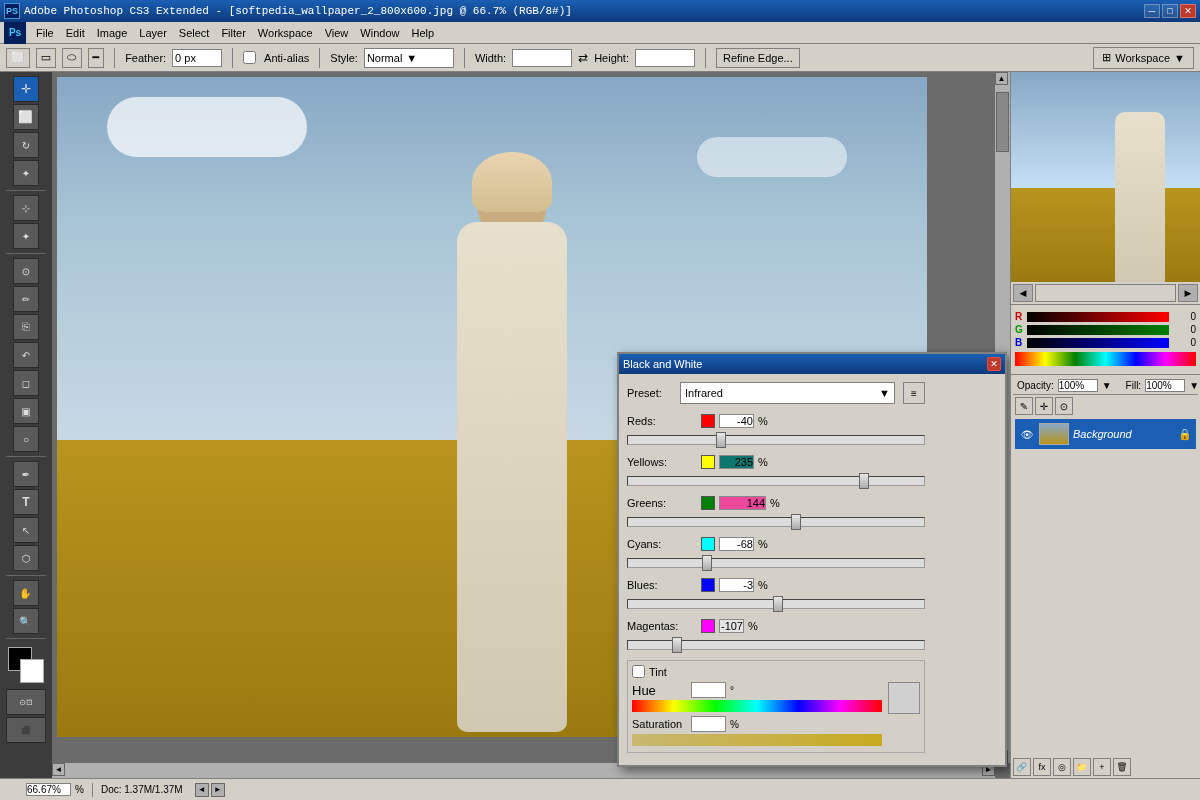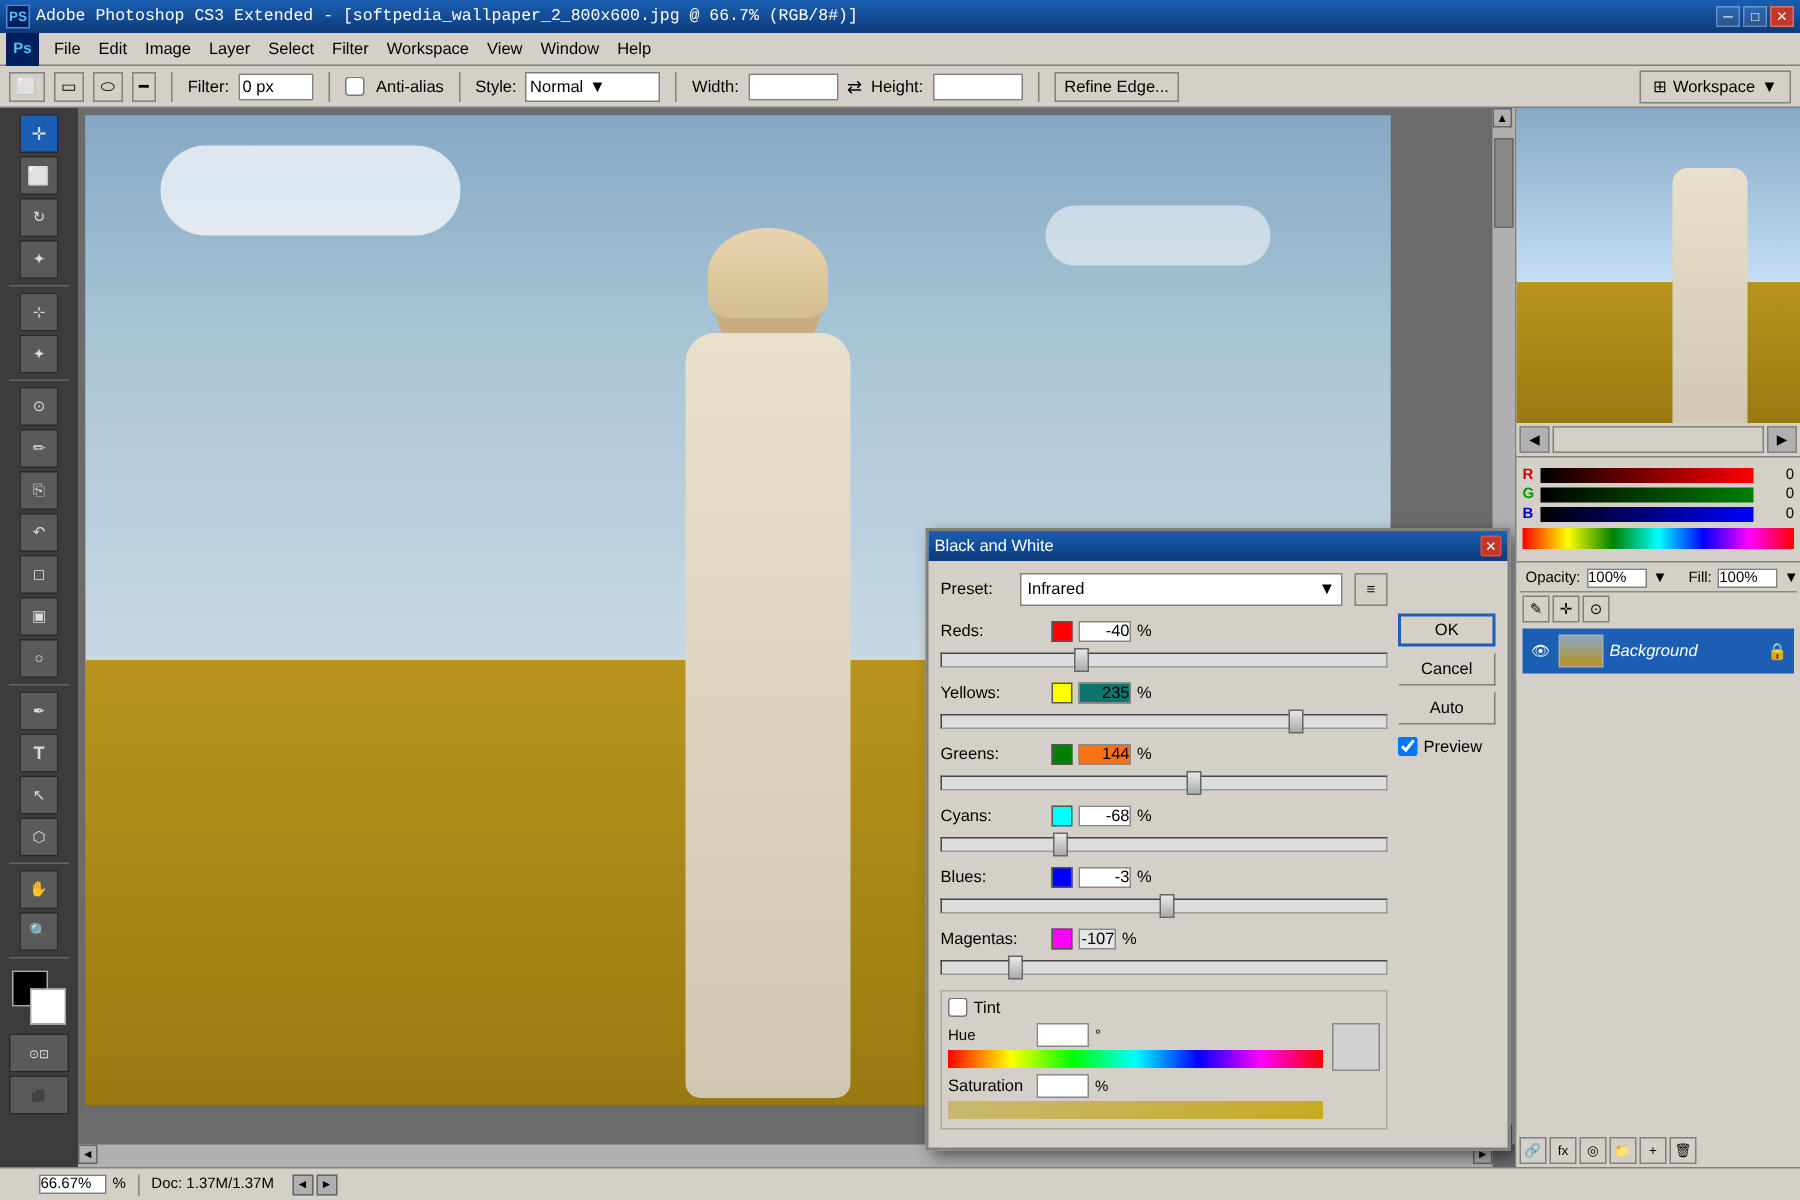--- a/index.html
+++ b/index.html
@@ -136,21 +136,21 @@
   <div class="menu-item">Window</div>
   <div class="menu-item">Help</div>
 </div>
 
 <div id="options-bar">
   <div class="opt-btn">⬜</div>
   <div class="opt-btn">▭</div>
   <div class="opt-btn">⬭</div>
   <div class="opt-btn">━</div>
   <div class="opt-separator"></div>
-  <span class="opt-label">Filter:</span>
+  <span class="opt-label">Feather:</span>
   <input class="opt-input" value="0 px" style="width: 50px;">
   <div class="opt-separator"></div>
   <input type="checkbox" class="opt-checkbox" style="">
   <span class="opt-label">Anti-alias</span>
   <div class="opt-separator"></div>
   <span class="opt-label">Style:</span>
   <div class="opt-dropdown">
     <span>Normal</span>
     <span>▼</span>
   </div>
@@ -232,29 +232,20 @@
       <div class="scroll-btn" style="display:inline-flex;position:absolute;right:0;">►</div>
     </div>
 
     <div id="bw-dialog">
       <div id="bw-title-bar">
         <span>Black and White</span>
         <div class="close-btn">✕</div>
       </div>
       <div id="bw-content" style="position:relative;padding-right:80px;">
 
-        <div class="bw-buttons">
-          <button class="bw-btn ok bw-btn-highlight">OK</button>
-          <button class="bw-btn">Cancel</button>
-          <button class="bw-btn">Auto</button>
-          <div class="preview-checkbox">
-            <input type="checkbox" checked="" style="">
-            <span>Preview</span>
-          </div>
-        </div>
 
         <div class="bw-preset-row">
           <span class="bw-preset-label">Preset:</span>
           <div class="bw-preset-dropdown">
             <span>Infrared</span>
             <span>▼</span>
           </div>
           <div class="bw-preset-icon">≡</div>
         </div>
 
@@ -276,21 +267,21 @@
           <span>%</span>
         </div>
         <div style="position:relative;height:18px;margin:1px 0 4px 0;">
           <div style="position:absolute;left:0;right:0;top:4px;height:10px;background:#ddd;border:1px inset #999;"></div>
           <div style="position:absolute;left:78%;top:1px;width:10px;height:16px;background:linear-gradient(to bottom,#e8e8e8,#aaa);border:1px solid #666;cursor:pointer;"></div>
         </div>
 
         <div class="bw-full-row">
           <span class="slider-label">Greens:</span>
           <div class="color-dot" style="background:green;"></div>
-          <input style="width: 35px; border: 1px solid rgb(136, 136, 136); font-size: 11px; text-align: right; background: #f97316;" value="144">
+          <input style="width: 47px; border: 1px solid rgb(136, 136, 136); font-size: 11px; text-align: right; background: #ec4899;" value="144">
           <span>%</span>
         </div>
         <div style="position:relative;height:18px;margin:1px 0 4px 0;">
           <div style="position:absolute;left:0;right:0;top:4px;height:10px;background:#ddd;border:1px inset #999;"></div>
           <div style="position:absolute;left:55%;top:1px;width:10px;height:16px;background:linear-gradient(to bottom,#e8e8e8,#aaa);border:1px solid #666;cursor:pointer;"></div>
         </div>
 
         <div class="bw-full-row">
           <span class="slider-label">Cyans:</span>
           <div class="color-dot" style="background:cyan;"></div>
@@ -325,21 +316,21 @@
         </div>
 
         <div class="tint-section">
           <div class="tint-header">
             <input type="checkbox" style="">
             <span>Tint</span>
           </div>
           <div style="display:flex;gap:6px;align-items:flex-start;">
             <div style="flex:1;">
               <div style="display:flex;align-items:center;gap:4px;margin-bottom:2px;">
-                <span style="width:55px;font-size:10px;">Hue</span>
+                <span style="width:55px;font-size:13px;">Hue</span>
                 <input style="width: 35px; height: 16px; border: 1px solid rgb(136, 136, 136); font-size: 10px; background: white;">
                 <span style="font-size:10px;">°</span>
               </div>
               <div class="tint-hue-bar"></div>
               <div style="display:flex;align-items:center;gap:4px;margin-top:4px;margin-bottom:2px;">
                 <span style="width:55px;font-size:11px;">Saturation</span>
                 <input style="width: 35px; height: 16px; border: 1px solid rgb(136, 136, 136); font-size: 10px; background: white;">
                 <span style="font-size:10px;">%</span>
               </div>
               <div class="tint-sat-bar"></div>

